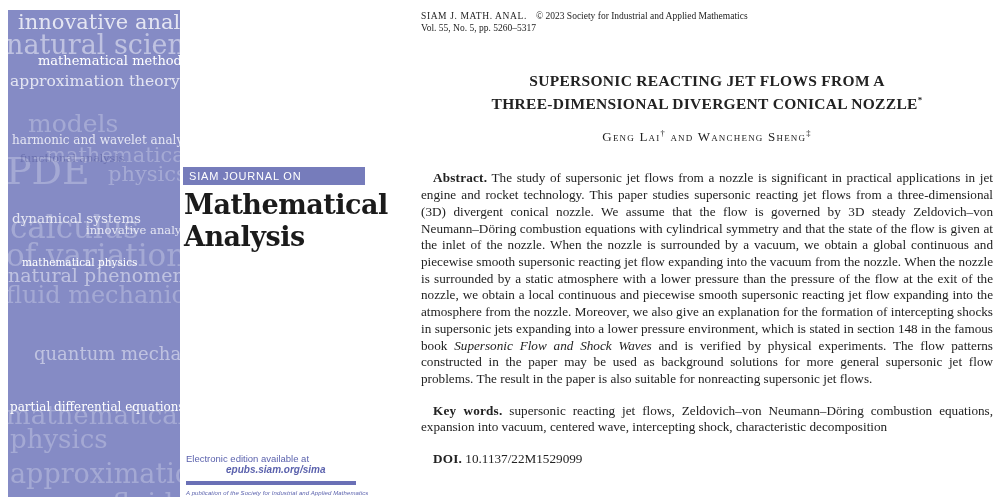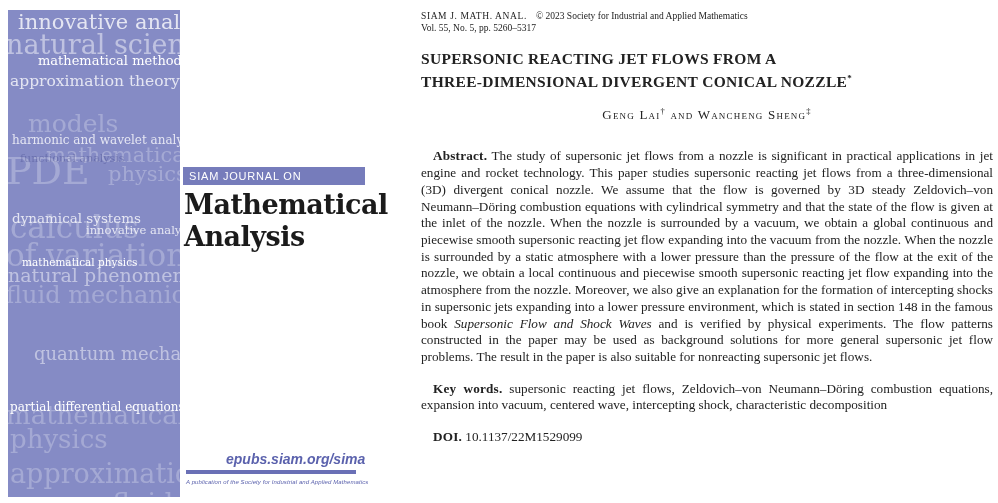--- a/index.html
+++ b/index.html
@@ -31,31 +31,31 @@
   .journal-name {
     position:absolute; left:184px; top:189px; width:200px;
     font-family:"DejaVu Serif", serif; font-weight:bold; color:#1b1b1b;
     font-size:27px; line-height:32px; letter-spacing:-0.5px;
   }
   .cover-footer {
     position:absolute; left:186px; top:453px; width:200px;
     font-family:"Liberation Sans", sans-serif; color:#5b62ad;
   }
   .cover-footer .l1 { font-size:9.5px; line-height:11px; }
-  .cover-footer .l2 { font-size:14px; font-style:italic; font-weight:bold; line-height:12px;padding-left:40px; }
+  .cover-footer .l2 { font-size:10px; font-style:italic; font-weight:bold; line-height:12px;padding-left:40px; }
   .cover-footer .bar { width:170px; height:4px; background:#6a70b6; margin-top:5px; }
   .cover-footer .l3 { font-size:6px; font-style:italic; margin-top:5px; letter-spacing:0.1px; }
 
   
   .paper { position:absolute; left:421px; top:0; width:572px; }
   .runhead { display:flex; justify-content:flex-start; padding-top:10px; font-size:9.5px; line-height:12px; }
   .runhead .jabbr { letter-spacing:0.6px; }
   .runhead .copy { font-size:9.5px; }
   .art-title {
-    margin-top:15px; text-align:left; font-weight:bold;
+    margin-top:37px; text-align:center; font-weight:bold;
     font-size:15.5px; line-height:19.5px; letter-spacing:0.3px;
   }
   .art-title sup { font-size:9px; }
   .authors {
     margin-top:15px; text-align:center; font-variant:small-caps;
     font-size:13px; letter-spacing:1.2px;
   }
   .authors sup { font-size:8.5px; font-variant:normal; }
   .blockpara {
     margin-top:15px; font-size:13.2px; line-height:16.7px;
@@ -97,20 +97,21 @@
     </div>
 
   <div class="journal-banner">
     <span>SIAM JOURNAL ON</span>
   </div>
   <div class="journal-name">
     <div>Mathematical</div>
     <div>Analysis</div>
   </div>
   <div class="cover-footer">
+    <div class="l1">Electronic edition available at</div>
     <div class="l2">epubs.siam.org/sima</div>
     <div class="bar"></div>
     <div class="l3">A publication of the Society for Industrial and Applied Mathematics</div>
   </div>
 
   <div class="paper">
 
     <div class="runhead">
       <div>
         <div class="jabbr">SIAM J. MATH. ANAL.</div>

